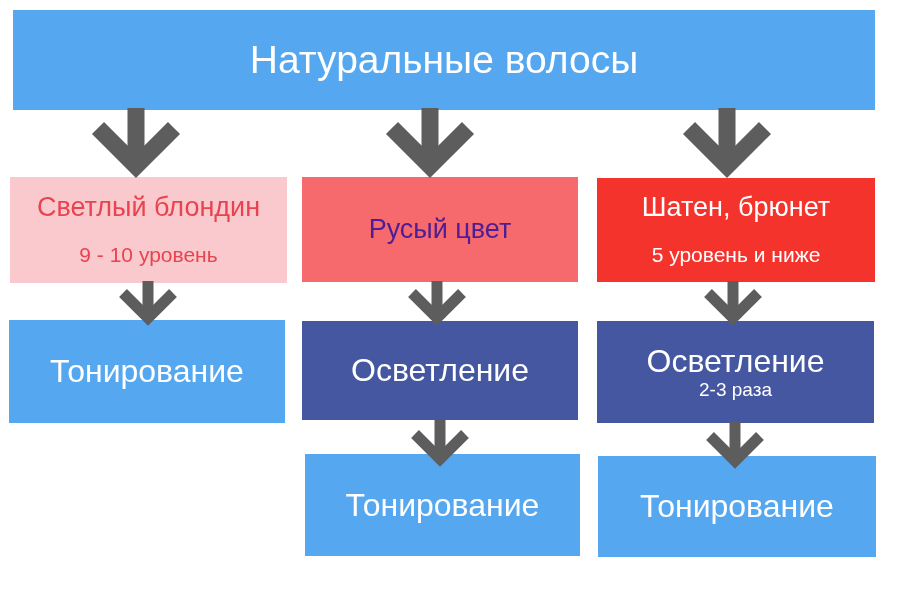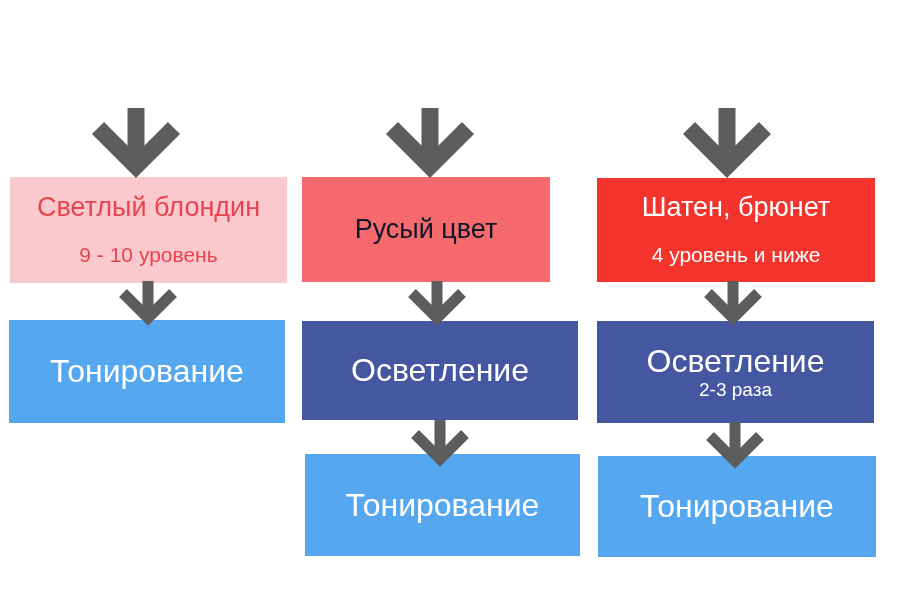--- a/index.html
+++ b/index.html
@@ -25,21 +25,21 @@
     line-height: 1.15;
   }
   .banner {
     left: 13px; top: 10px; width: 862px; height: 100px;
     background: var(--light-blue);
     color: #ffffff;
     font-size: 39px;
   }
   
   .box-pink   { left: 10px;  top: 177px; width: 277px; height: 106px; background: var(--pink);   color: var(--accent-red-text); }
-  .box-salmon { left: 302px; top: 177px; width: 248px; height: 105px; background: var(--salmon); color: #0f172a; }
+  .box-salmon { left: 302px; top: 177px; width: 276px; height: 105px; background: var(--salmon); color: #4c1d95; }
   .box-red    { left: 597px; top: 178px; width: 278px; height: 104px; background: var(--red);    color: #ffffff; }
   .src-title { font-size: 27px; }
   .src-sub   { font-size: 21px; margin-top: 20px; }
   
   .box-tone-left  { left: 9px;   top: 320px; width: 276px; height: 103px; background: var(--light-blue); color: #fff; font-size: 32px; }
   .box-light-mid  { left: 302px; top: 321px; width: 276px; height: 99px;  background: var(--dark-blue);  color: #fff; font-size: 32px; }
   .box-light-right{ left: 597px; top: 321px; width: 277px; height: 102px; background: var(--dark-blue);  color: #fff; font-size: 32px; }
   .step-note { font-size: 19px; line-height: 1.1; }
   
   .box-tone-mid   { left: 305px; top: 454px; width: 275px; height: 102px; background: var(--light-blue); color: #fff; font-size: 32px; }
@@ -61,20 +61,23 @@
     font-size: 27px;
     color: var(--footer-red);
     letter-spacing: 0.5px;
   }
 </style>
 </head>
 <body>
 
 <div class="canvas">
 
+  <div class="box banner">
+    <span>Натуральные волосы</span>
+  </div>
 
   <svg class="arrow" style="left:88px; top:108px;" width="96" height="72" viewBox="0 0 96 72">
     <line x1="48" y1="0" x2="48" y2="52" stroke-width="17"></line>
     <path d="M10 20 L48 58 L86 20" stroke-width="17"></path>
   </svg>
   <svg class="arrow" style="left:382px; top:108px;" width="96" height="72" viewBox="0 0 96 72">
     <line x1="48" y1="0" x2="48" y2="52" stroke-width="17"></line>
     <path d="M10 20 L48 58 L86 20" stroke-width="17"></path>
   </svg>
   <svg class="arrow" style="left:679px; top:108px;" width="96" height="72" viewBox="0 0 96 72">
@@ -84,21 +87,21 @@
 
   <div class="box box-pink">
     <div class="src-title">Светлый блондин</div>
     <div class="src-sub">9 - 10 уровень</div>
   </div>
   <div class="box box-salmon">
     <div class="src-title">Русый цвет</div>
   </div>
   <div class="box box-red">
     <div class="src-title">Шатен, брюнет</div>
-    <div class="src-sub">4 уровень и ниже</div>
+    <div class="src-sub">5 уровень и ниже</div>
   </div>
 
   <svg class="arrow" style="left:116px; top:281px;" width="64" height="44" viewBox="0 0 64 44">
     <line x1="32" y1="0" x2="32" y2="30" stroke-width="11"></line>
     <path d="M7 12 L32 37 L57 12" stroke-width="11"></path>
   </svg>
   <svg class="arrow" style="left:405px; top:281px;" width="64" height="44" viewBox="0 0 64 44">
     <line x1="32" y1="0" x2="32" y2="30" stroke-width="11"></line>
     <path d="M7 12 L32 37 L57 12" stroke-width="11"></path>
   </svg>

